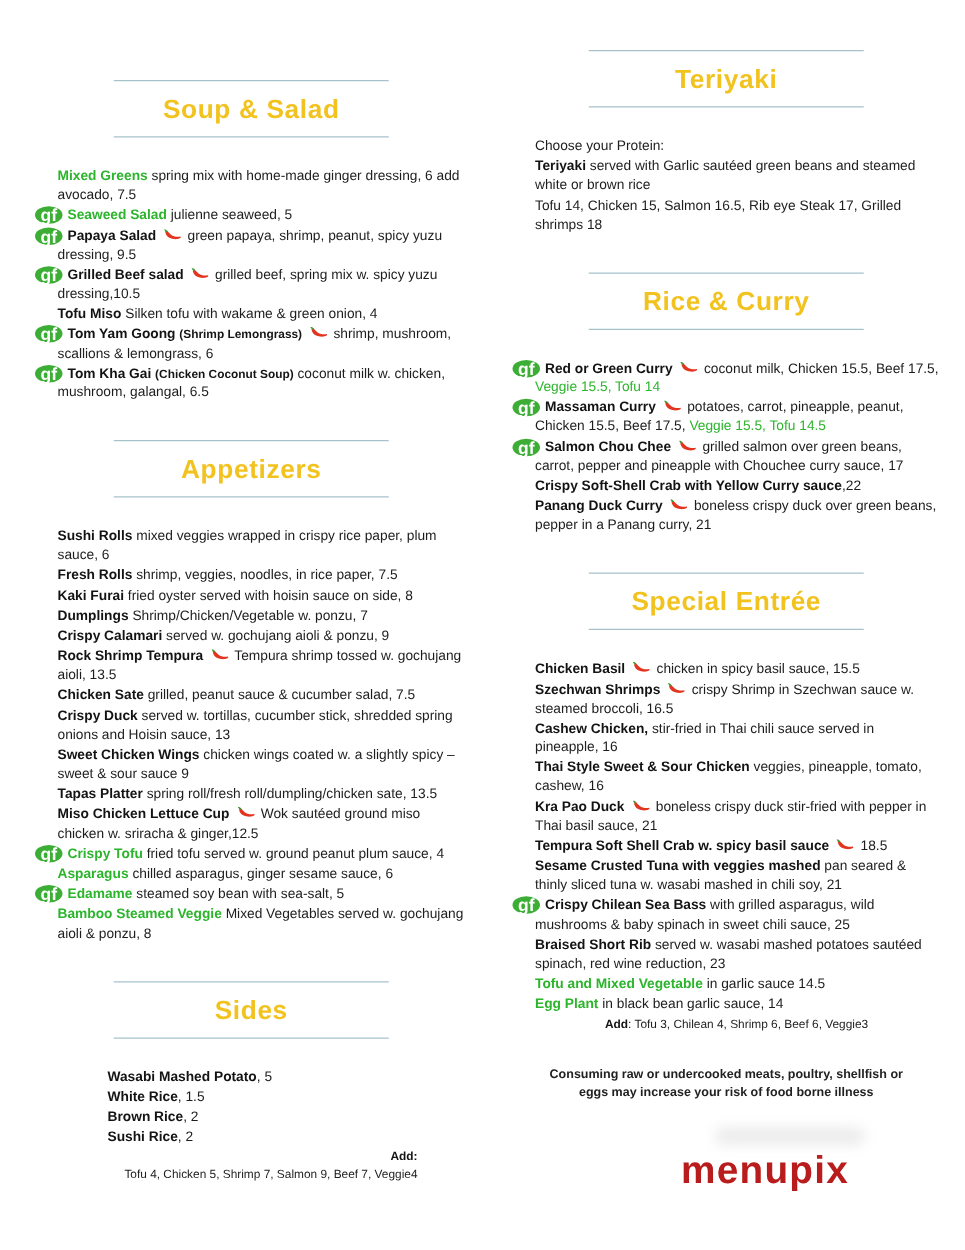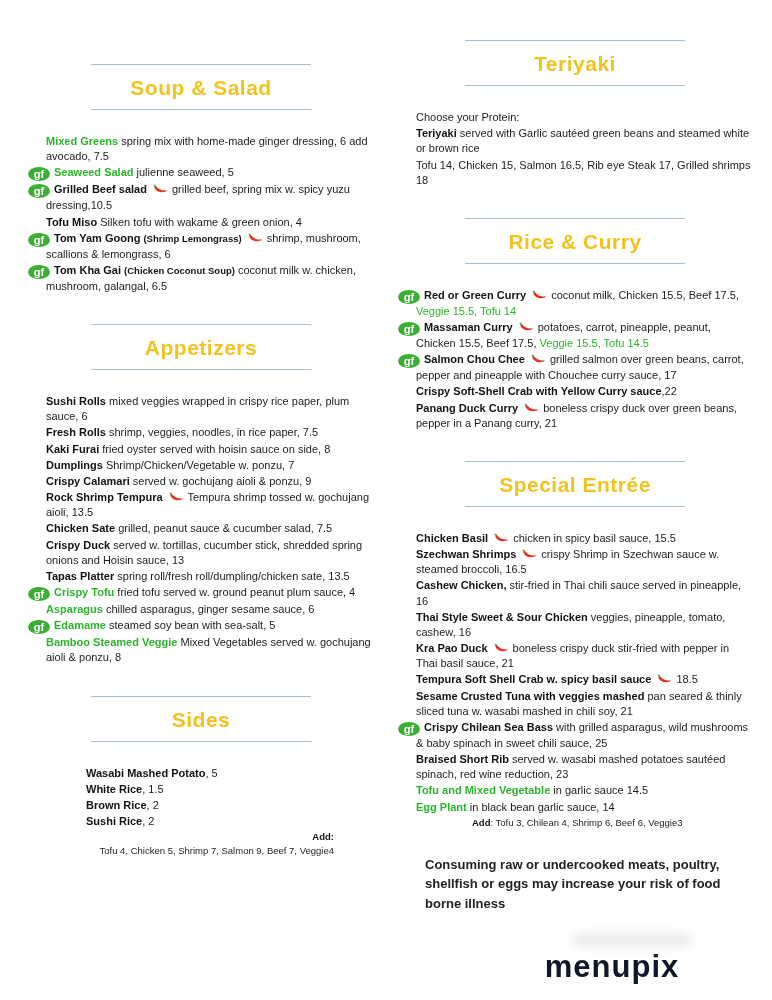--- a/index.html
+++ b/index.html
@@ -3,73 +3,77 @@
 <meta charset="utf-8">
 <style>
   html,body{margin:0;padding:0;}
   body{
     width:772px;height:1000px;background:#ffffff;color:#151515;
     font-family:"Liberation Sans",sans-serif;position:relative;overflow:hidden;
   }
   .page{display:flex;width:772px;box-sizing:border-box;padding:0 20px 0 28px;}
   .col{box-sizing:border-box;}
   .col-left{width:356px;padding-top:64px;padding-right:10px;}
-  .col-right{flex:1;padding-top:40px;margin-left:14px;}
+  .col-right{flex:1;padding-top:40px;margin-left:26px;}
   .col > .menu-section:not(:first-child){margin-top:30px;}
   .rule{height:1px;width:220px;margin:0 auto;background:#a8c2cc;}
   .section-title{
     margin:11px 0 9px;text-align:center;font-size:21px;font-weight:bold;
     color:#f2c21e;letter-spacing:.5px;
   }
   .items{margin-top:24px;padding-left:18px;font-size:11px;line-height:1.38;}
   .item{margin-bottom:1px;}
   .item.small{font-size:9.5px;}
   .item.center{text-align:right;padding-right:18px;}
   .item.indent{padding-left:56px;}
   .gf{
     display:inline-block;width:22px;height:14px;margin-left:-18px;margin-right:4px;
-    background:#3dae35;color:#fff;border-radius:50%;font-size:11px;font-weight:bold;
+    background:#3dae35;color:#fff;border-radius:50%;font-size:14px;font-weight:bold;
     text-align:center;line-height:14px;vertical-align:-2px;
   }
   .nm{font-weight:bold;color:#131313;}
   .nm.green{color:#2cb52c;}
   .paren{font-weight:bold;font-size:9.5px;text-align:right;}
   .desc{color:#1d1d1d;}
   .gdesc{color:#2cb52c;}
   .chili{display:inline-block;margin:0 2px 0 4px;}
   .chili svg{display:inline-block;vertical-align:-1px;}
   .sec-sides .items .item{padding-left:40px;}
   .sec-sides .items .item.center{padding-left:0;padding-right:40px;}
   .disclaimer{
-    margin:26px auto 0;width:300px;text-align:left;
-    font-size:13px;font-weight:bold;line-height:1.5;color:#222;
+    margin:26px auto 0;width:300px;text-align:center;
+    font-size:10px;font-weight:bold;line-height:1.5;color:#222;
   }
   .smudge{
     width:120px;height:14px;margin:20px 60px 0 auto;background:#ebebeb;
     filter:blur(5px);border-radius:7px;
   }
   .watermark{
     margin:2px 30px 0 auto;width:220px;text-align:center;
-    font-size:31px;font-weight:bold;letter-spacing:1px;color:#0f172a;
+    font-size:31px;font-weight:bold;letter-spacing:1px;color:#b91c1c;
   }
 </style>
 </head>
 <body>
 
 <div class="page">
 
   <div class="col col-left">
 
     <section class="menu-section sec-soup-salad">
       <div class="rule"></div>
       <h2 class="section-title">Soup &amp; Salad</h2>
       <div class="rule"></div>
       <div class="items">
           <div class="item"><span class="nm green">Mixed Greens</span> <span class="desc">spring mix with home-made ginger dressing, 6 add avocado, 7.5</span></div>
           <div class="item"><span class="gf">gf</span><span class="nm green">Seaweed Salad</span> <span class="desc">julienne seaweed, 5</span></div>
+          <div class="item"><span class="gf">gf</span><span class="nm">Papaya Salad</span><span class="chili"><svg width="16" height="10" viewBox="0 0 22 13" aria-hidden="true">
+                <path d="M4.5 3.5 C5 7.5 9 10.6 14 11 C17.5 11.3 20.5 10.3 21.3 9.4 C21.9 8.7 21.2 8.1 20.3 8.3 C16.9 9 13.4 8.1 10.8 6.2 C8.8 4.7 7.3 3 6.6 1.9 Z" fill="#e2341f"></path>
+                <path d="M6.9 2.3 C6.1 0.9 4.6 0.2 3.1 0.6 C3.9 1.2 4.3 1.9 4.5 3.1 C5.3 3.5 6.3 3.3 6.9 2.3 Z" fill="#3c9a2f"></path>
+              </svg></span> <span class="desc">green papaya, shrimp, peanut, spicy yuzu dressing, 9.5</span></div>
           <div class="item"><span class="gf">gf</span><span class="nm">Grilled Beef salad</span><span class="chili"><svg width="16" height="10" viewBox="0 0 22 13" aria-hidden="true">
                 <path d="M4.5 3.5 C5 7.5 9 10.6 14 11 C17.5 11.3 20.5 10.3 21.3 9.4 C21.9 8.7 21.2 8.1 20.3 8.3 C16.9 9 13.4 8.1 10.8 6.2 C8.8 4.7 7.3 3 6.6 1.9 Z" fill="#e2341f"></path>
                 <path d="M6.9 2.3 C6.1 0.9 4.6 0.2 3.1 0.6 C3.9 1.2 4.3 1.9 4.5 3.1 C5.3 3.5 6.3 3.3 6.9 2.3 Z" fill="#3c9a2f"></path>
               </svg></span> <span class="desc">grilled beef, spring mix w. spicy yuzu dressing,10.5</span></div>
           <div class="item"><span class="nm">Tofu Miso</span> <span class="desc">Silken tofu with wakame &amp; green onion, 4</span></div>
           <div class="item"><span class="gf">gf</span><span class="nm">Tom Yam Goong</span> <span class="paren">(Shrimp Lemongrass)</span><span class="chili"><svg width="16" height="10" viewBox="0 0 22 13" aria-hidden="true">
                 <path d="M4.5 3.5 C5 7.5 9 10.6 14 11 C17.5 11.3 20.5 10.3 21.3 9.4 C21.9 8.7 21.2 8.1 20.3 8.3 C16.9 9 13.4 8.1 10.8 6.2 C8.8 4.7 7.3 3 6.6 1.9 Z" fill="#e2341f"></path>
                 <path d="M6.9 2.3 C6.1 0.9 4.6 0.2 3.1 0.6 C3.9 1.2 4.3 1.9 4.5 3.1 C5.3 3.5 6.3 3.3 6.9 2.3 Z" fill="#3c9a2f"></path>
               </svg></span> <span class="desc">shrimp, mushroom, scallions &amp; lemongrass, 6</span></div>
           <div class="item"><span class="gf">gf</span><span class="nm">Tom Kha Gai</span> <span class="paren">(Chicken Coconut Soup)</span> <span class="desc">coconut milk w. chicken, mushroom, galangal, 6.5</span></div>
@@ -85,21 +89,26 @@
           <div class="item"><span class="nm">Fresh Rolls</span> <span class="desc">shrimp, veggies, noodles, in rice paper, 7.5</span></div>
           <div class="item"><span class="nm">Kaki Furai</span> <span class="desc">fried oyster served with hoisin sauce on side, 8</span></div>
           <div class="item"><span class="nm">Dumplings</span> <span class="desc">Shrimp/Chicken/Vegetable w. ponzu, 7</span></div>
           <div class="item"><span class="nm">Crispy Calamari</span> <span class="desc">served w. gochujang aioli &amp; ponzu, 9</span></div>
           <div class="item"><span class="nm">Rock Shrimp Tempura</span><span class="chili"><svg width="16" height="10" viewBox="0 0 22 13" aria-hidden="true">
                 <path d="M4.5 3.5 C5 7.5 9 10.6 14 11 C17.5 11.3 20.5 10.3 21.3 9.4 C21.9 8.7 21.2 8.1 20.3 8.3 C16.9 9 13.4 8.1 10.8 6.2 C8.8 4.7 7.3 3 6.6 1.9 Z" fill="#e2341f"></path>
                 <path d="M6.9 2.3 C6.1 0.9 4.6 0.2 3.1 0.6 C3.9 1.2 4.3 1.9 4.5 3.1 C5.3 3.5 6.3 3.3 6.9 2.3 Z" fill="#3c9a2f"></path>
               </svg></span> <span class="desc">Tempura shrimp tossed w. gochujang aioli, 13.5</span></div>
           <div class="item"><span class="nm">Chicken Sate</span> <span class="desc">grilled, peanut sauce &amp; cucumber salad, 7.5</span></div>
           <div class="item"><span class="nm">Crispy Duck</span> <span class="desc">served w. tortillas, cucumber stick, shredded spring onions and Hoisin sauce, 13</span></div>
+          <div class="item"><span class="nm">Sweet Chicken Wings</span> <span class="desc">chicken wings coated w. a slightly spicy – sweet &amp; sour sauce 9</span></div>
           <div class="item"><span class="nm">Tapas Platter</span> <span class="desc">spring roll/fresh roll/dumpling/chicken sate, 13.5</span></div>
+          <div class="item"><span class="nm">Miso Chicken Lettuce Cup</span><span class="chili"><svg width="16" height="10" viewBox="0 0 22 13" aria-hidden="true">
+                <path d="M4.5 3.5 C5 7.5 9 10.6 14 11 C17.5 11.3 20.5 10.3 21.3 9.4 C21.9 8.7 21.2 8.1 20.3 8.3 C16.9 9 13.4 8.1 10.8 6.2 C8.8 4.7 7.3 3 6.6 1.9 Z" fill="#e2341f"></path>
+                <path d="M6.9 2.3 C6.1 0.9 4.6 0.2 3.1 0.6 C3.9 1.2 4.3 1.9 4.5 3.1 C5.3 3.5 6.3 3.3 6.9 2.3 Z" fill="#3c9a2f"></path>
+              </svg></span> <span class="desc">Wok sautéed ground miso chicken w. sriracha &amp; ginger,12.5</span></div>
           <div class="item"><span class="gf">gf</span><span class="nm green">Crispy Tofu</span> <span class="desc">fried tofu served w. ground peanut plum sauce, 4</span></div>
           <div class="item"><span class="nm green">Asparagus</span> <span class="desc">chilled asparagus, ginger sesame sauce, 6</span></div>
           <div class="item"><span class="gf">gf</span><span class="nm green">Edamame</span> <span class="desc">steamed soy bean with sea-salt, 5</span></div>
           <div class="item"><span class="nm green">Bamboo Steamed Veggie</span> <span class="desc">Mixed Vegetables served w. gochujang aioli &amp; ponzu, 8</span></div>
         </div>
     </section>
 
     <section class="menu-section sec-sides">
       <div class="rule"></div>
       <h2 class="section-title">Sides</h2>

